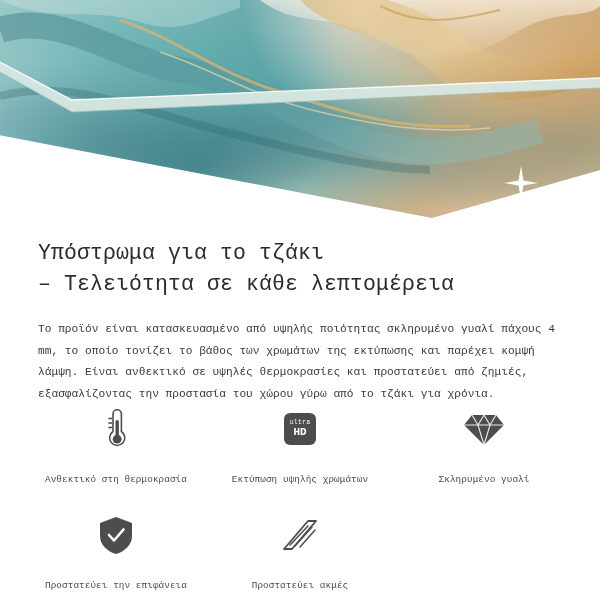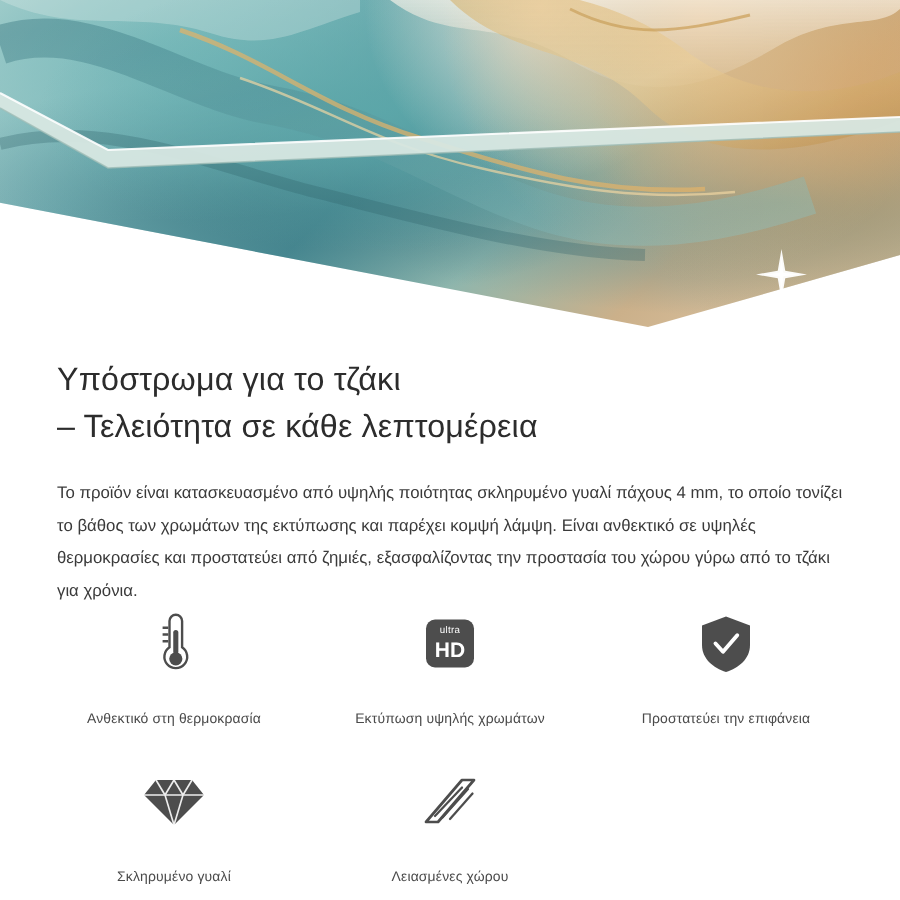--- a/index.html
+++ b/index.html
@@ -6,20 +6,21 @@
   html, body {
     width: 600px; height: 600px;
     background: #ffffff;
     font-family: "Liberation Sans", sans-serif;
     overflow: hidden;
   }
   .page {
     position: relative;
     width: 600px; height: 592px;
     background: #ffffff;
+    font-family: Liberation Mono, monospace;
   }
 
   
   .hero {
     position: absolute;
     left: 0; top: 0;
     width: 600px; height: 218px;
     overflow: hidden;
     background: #ffffff;
   }
@@ -113,21 +114,21 @@
     border-radius: 6px;
     background: #4d4d4d;
     color: #ffffff;
     display: flex;
     flex-direction: column;
     align-items: center;
     justify-content: center;
     line-height: 1;
   }
   .hd-badge .t1 { font-size: 6.5px; letter-spacing: .2px; }
-  .hd-badge .t2 { font-size: 14px; font-weight: bold; margin-top: 1px; }
+  .hd-badge .t2 { font-size: 11px; font-weight: bold; margin-top: 1px; }
 </style>
 </head>
 <body>
 
 <div class="page">
 
   <div class="hero">
     <div class="hero-bg"></div>
 
     <svg class="hero-swirl" viewBox="0 0 600 218" preserveAspectRatio="none">
@@ -199,55 +200,55 @@
         <div class="hd-badge">
           <span class="t1">ultra</span>
           <span class="t2">HD</span>
         </div>
       </div>
       <div class="feature-label">Εκτύπωση υψηλής χρωμάτων</div>
     </div>
 
     <div class="feature">
       <div class="feature-icon">
-        <svg width="42" height="44" viewBox="0 0 42 44">
-          <path d="M21 4 L37 10 V23 C37 32 29.5 38.5 21 41 C12.5 38.5 5 32 5 23 V10 Z" fill="#4d4d4d"></path>
-          <polyline points="14,22 19,27.5 28.5,16.5" fill="none" stroke="#ffffff" stroke-width="2.6" stroke-linecap="round" stroke-linejoin="round"></polyline>
-        </svg>
-      </div>
-      <div class="feature-label">Προστατεύει την επιφάνεια</div>
-    </div>
-
-    <div class="feature">
-      <div class="feature-icon">
         <svg width="44" height="40" viewBox="0 0 44 40">
           <path d="M10 6 H34 L42 16 L22 36 L2 16 Z" fill="#4d4d4d"></path>
           <g stroke="#ffffff" stroke-width="1.1" fill="none" opacity="0.9">
             <line x1="10" y1="6" x2="16" y2="16"></line>
             <line x1="34" y1="6" x2="28" y2="16"></line>
             <line x1="2" y1="16" x2="42" y2="16"></line>
             <line x1="16" y1="16" x2="22" y2="36"></line>
             <line x1="28" y1="16" x2="22" y2="36"></line>
             <line x1="16" y1="16" x2="22" y2="6"></line>
             <line x1="28" y1="16" x2="22" y2="6"></line>
           </g>
         </svg>
       </div>
       <div class="feature-label">Σκληρυμένο γυαλί</div>
     </div>
 
     <div class="feature">
       <div class="feature-icon">
+        <svg width="42" height="44" viewBox="0 0 42 44">
+          <path d="M21 4 L37 10 V23 C37 32 29.5 38.5 21 41 C12.5 38.5 5 32 5 23 V10 Z" fill="#4d4d4d"></path>
+          <polyline points="14,22 19,27.5 28.5,16.5" fill="none" stroke="#ffffff" stroke-width="2.6" stroke-linecap="round" stroke-linejoin="round"></polyline>
+        </svg>
+      </div>
+      <div class="feature-label">Προστατεύει την επιφάνεια</div>
+    </div>
+
+    <div class="feature">
+      <div class="feature-icon">
         <svg width="44" height="40" viewBox="0 0 44 40">
           <path d="M6 34 L30 6 H38 L14 34 Z" fill="none" stroke="#4d4d4d" stroke-width="1.8" stroke-linejoin="round"></path>
           <g stroke="#4d4d4d" stroke-width="1.5" stroke-linecap="round">
             <line x1="12" y1="30" x2="30" y2="11"></line>
             <line x1="17" y1="31" x2="34" y2="12"></line>
             <line x1="22" y1="32" x2="37" y2="15"></line>
           </g>
         </svg>
       </div>
-      <div class="feature-label">Λειασμένες χώρου</div>
+      <div class="feature-label">Προστατεύει ακμές</div>
     </div>
 
 
   </div>
 </div>
 
 </body></html>

